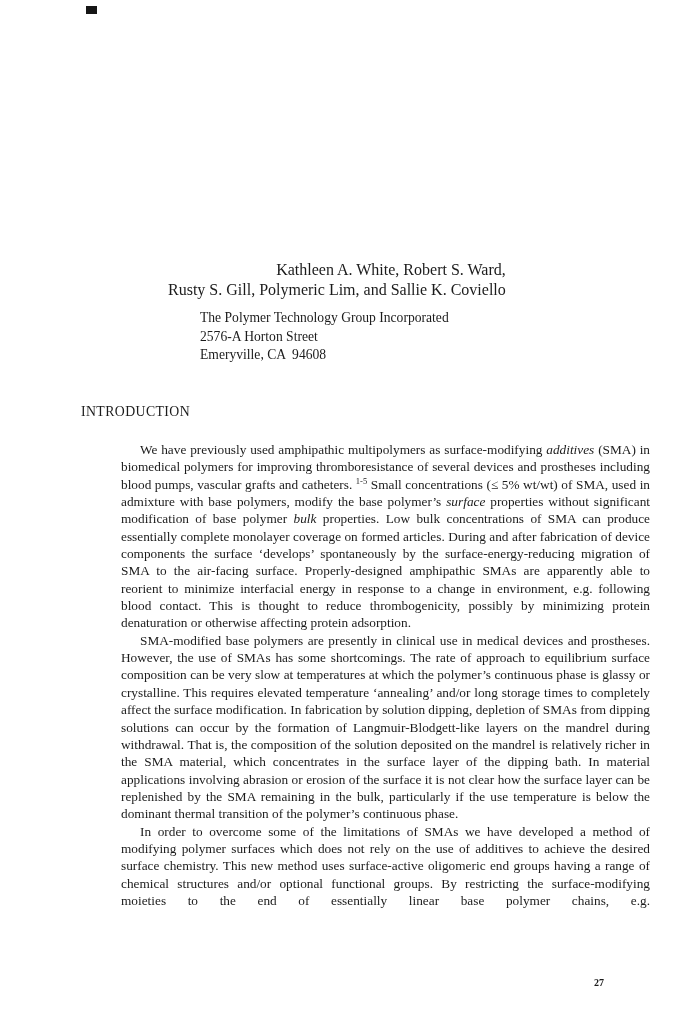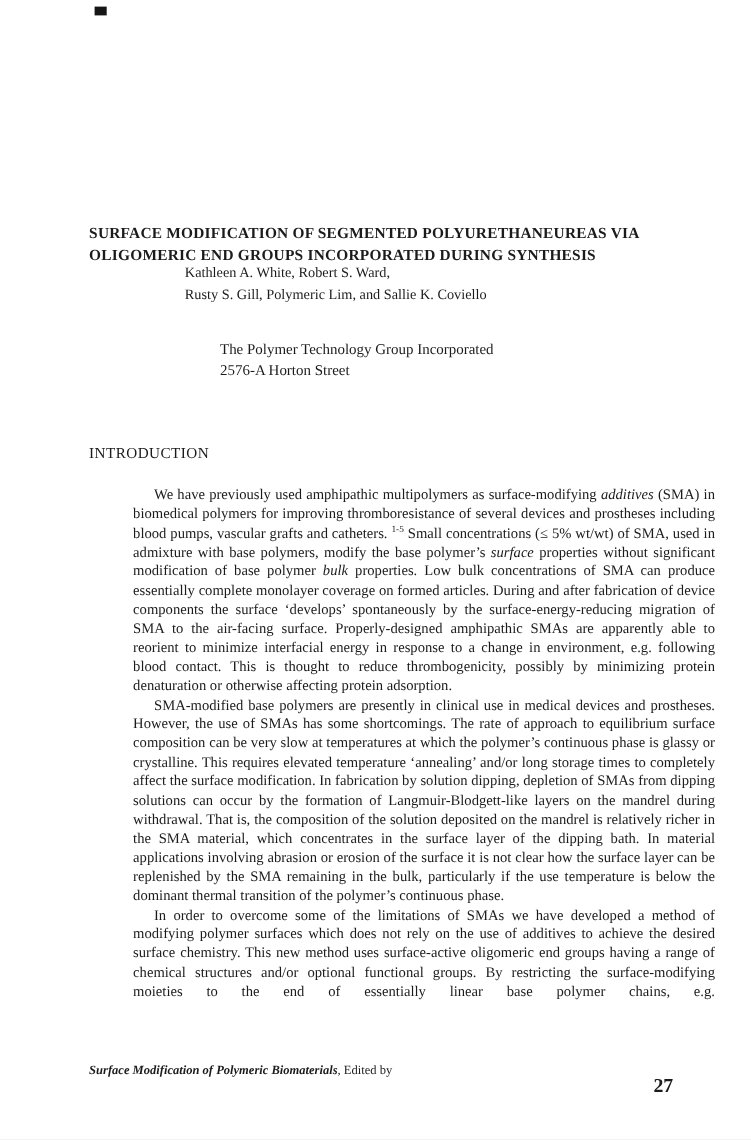--- a/index.html
+++ b/index.html
@@ -28,23 +28,24 @@
     width: 534px;
     margin: 0;
     font-size: 14px;
     font-weight: bold;
     line-height: 19.5px;
     letter-spacing: 0.2px;
   }
   .authors-block {
     position: absolute;
     left: 168px;
-    top: 238px;
-    font-size: 13px;
+    top: 260px;
+    font-size: 16px;
     line-height: 19.5px;
+    text-align: right;
   }
   .affiliation-block {
     position: absolute;
     left: 168px;
     top: 309px;
     font-size: 13.6px;
     line-height: 18.5px;
     margin-left: 32px;
   }
   .affiliation-block div { white-space: pre-wrap; }
@@ -86,53 +87,52 @@
   }
   .footer-block .book-title {
     font-style: italic;
     font-weight: 600;
   }
   .footer-block .publisher-line { font-weight: 600; }
   .page-number {
     position: absolute;
     left: 594px;
     top: 977px;
-    font-size: 18px;
+    font-size: 10px;
     font-weight: 600;
   }
 </style>
 </head>
 <body>
 
 <div class="page">
 
   <div class="scan-mark"></div>
 
   <h1 class="paper-title">
-    <span>SURFACE MODIFICATION OF SEGMENTED POLYURETHANEUREAS VIA</span><br>
-    <span>OLIGOMERIC END GROUPS INCORPORATED DURING SYNTHESIS</span>
+    <br>
   </h1>
 
   <div class="authors-block">
     <div>Kathleen A. White, Robert S. Ward,</div>
     <div>Rusty S. Gill, Polymeric Lim, and Sallie K. Coviello</div>
   </div>
 
   <div class="affiliation-block">
     <div>The Polymer Technology Group Incorporated</div>
     <div>2576-A Horton Street</div>
+    <div>Emeryville, CA  94608</div>
   </div>
 
   <h2 class="section-heading">INTRODUCTION</h2>
 
   <div class="intro-body">
       <p><span>We have previously used amphipathic multipolymers as surface-modifying </span><i>additives</i><span> (SMA) in biomedical polymers for improving thromboresistance of several devices and prostheses including blood pumps, vascular grafts and catheters. </span><sup>1-5</sup><span> Small concentrations (≤ 5% wt/wt) of SMA, used in admixture with base polymers, modify the base polymer’s </span><i>surface</i><span> properties without significant modification of base polymer </span><i>bulk</i><span> properties. Low bulk concentrations of SMA can produce essentially complete monolayer coverage on formed articles. During and after fabrication of device components the surface ‘develops’ spontaneously by the surface-energy-reducing migration of SMA to the air-facing surface. Properly-designed amphipathic SMAs are apparently able to reorient to minimize interfacial energy in response to a change in environment, e.g. following blood contact. This is thought to reduce thrombogenicity, possibly by minimizing protein denaturation or otherwise affecting protein adsorption.</span></p>
       <p><span>SMA-modified base polymers are presently in clinical use in medical devices and prostheses. However, the use of SMAs has some shortcomings. The rate of approach to equilibrium surface composition can be very slow at temperatures at which the polymer’s continuous phase is glassy or crystalline. This requires elevated temperature ‘annealing’ and/or long storage times to completely affect the surface modification. In fabrication by solution dipping, depletion of SMAs from dipping solutions can occur by the formation of Langmuir-Blodgett-like layers on the mandrel during withdrawal. That is, the composition of the solution deposited on the mandrel is relatively richer in the SMA material, which concentrates in the surface layer of the dipping bath. In material applications involving abrasion or erosion of the surface it is not clear how the surface layer can be replenished by the SMA remaining in the bulk, particularly if the use temperature is below the dominant thermal transition of the polymer’s continuous phase.</span></p>
       <p><span>In order to overcome some of the limitations of SMAs we have developed a method of modifying polymer surfaces which does not rely on the use of additives to achieve the desired surface chemistry. This new method uses surface-active oligomeric end groups having a range of chemical structures and/or optional functional groups. By restricting the surface-modifying moieties to the end of essentially linear base polymer chains, e.g.</span></p>
     </div>
 
   <div class="footer-block">
-    <div><span class="book-title">Surface Modification of Polymeric Biomaterials</span><span>, Edited by</span></div>
   </div>
 
   <div class="page-number">27</div>
 
 </div>
 
 </body></html>

